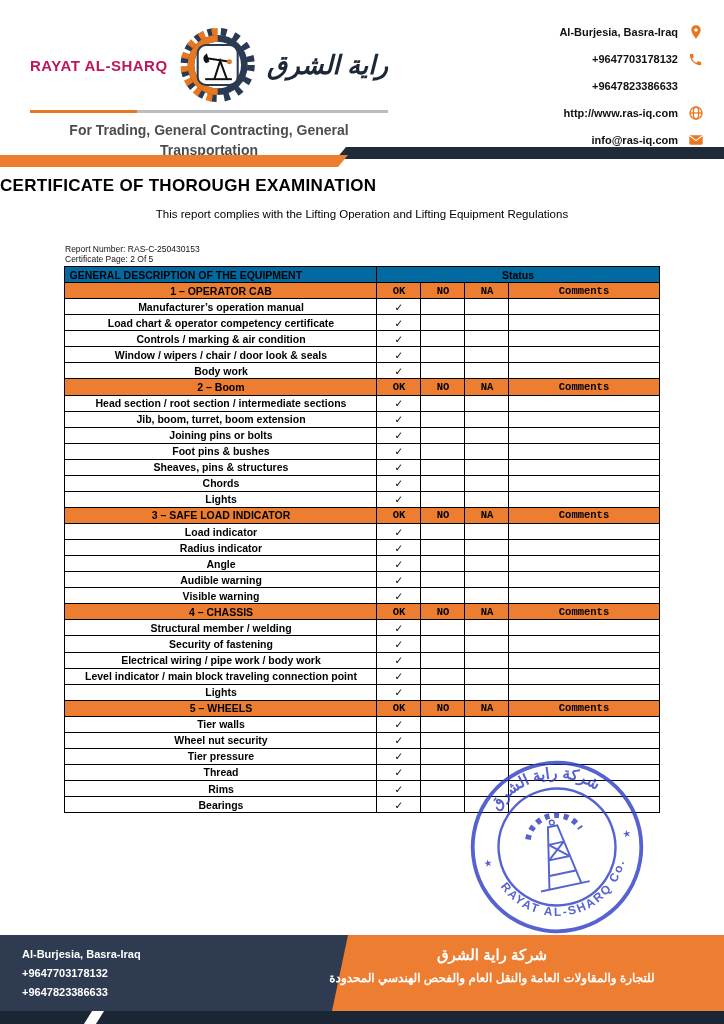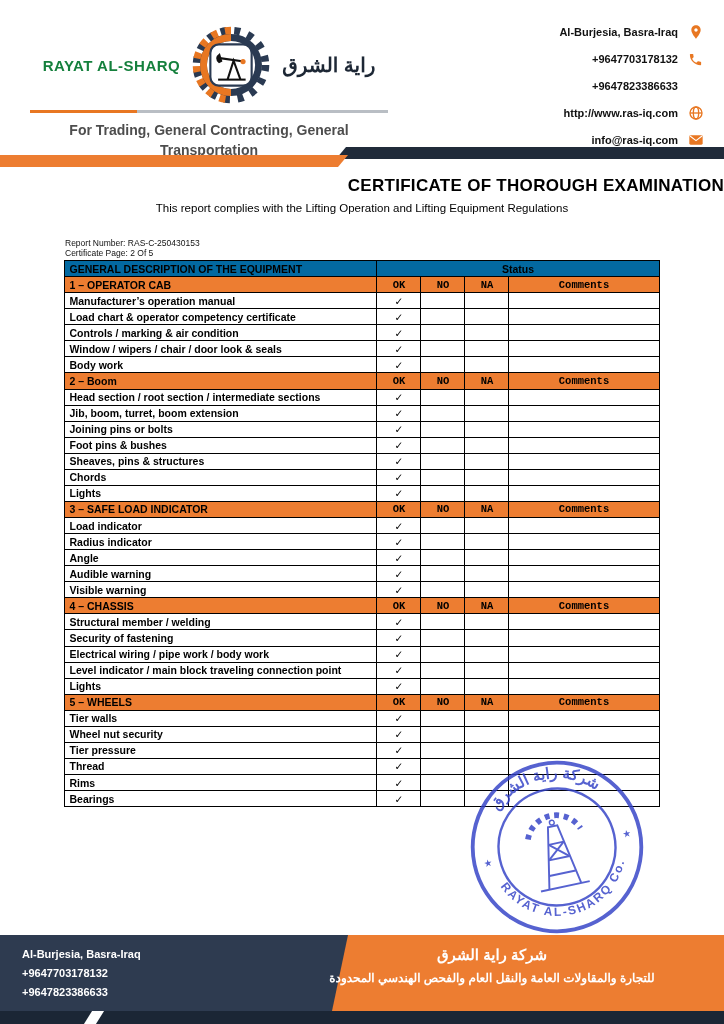--- a/index.html
+++ b/index.html
@@ -7,53 +7,53 @@
   html,body { background:#888; }
   body { font-family:"Liberation Sans", sans-serif; }
   .page {
     position:relative; width:724px; height:1024px; margin:0 auto;
     background:#ffffff; overflow:hidden; color:#000;
   }
 
   
   .logo-block { position:absolute; left:30px; top:22px; width:358px; }
   .logo-row { display:flex; align-items:center; justify-content:center; gap:8px; }
-  .logo-en { font-size:15px; font-weight:800; letter-spacing:.5px; color:#15803d; white-space:nowrap; }
-  .logo-ar { font-size:20px; font-weight:bold; color:#1d2735; white-space:nowrap; direction:rtl; }
+  .logo-en { font-size:15px; font-weight:800; letter-spacing:.5px; color:#be185d; white-space:nowrap; }
+  .logo-ar { font-size:26px; font-weight:bold; color:#1d2735; white-space:nowrap; direction:rtl;font-style:italic; }
   .logo-underline { height:3px; margin-top:2px;
     background:linear-gradient(to right,#E87722 0 30%,#b9bec4 30% 100%); }
   .tagline { margin-top:7px; text-align:center; font-weight:bold; color:#4d4d4d;
     font-size:14px; line-height:1.45; }
 
   .contact-block { position:absolute; right:20px; top:24px; width:250px; }
   .contact-row { display:flex; justify-content:flex-end; align-items:center; gap:9px;
     margin-bottom:11px; font-weight:bold; font-size:11px; color:#111; height:16px; }
   .contact-row .icon { width:17px; height:17px; display:inline-flex; align-items:center; justify-content:center; }
   .contact-row .icon-spacer { width:17px; height:17px; }
 
   .bar-navy { position:absolute; top:147px; left:336px; right:0; height:12px;
     background:#202B3A; clip-path:polygon(10px 0,100% 0,100% 100%,0 100%); }
   .bar-orange { position:absolute; top:155px; left:0; width:348px; height:12px;
     background:#ED7D31; clip-path:polygon(0 0,100% 0,calc(100% - 10px) 100%,0 100%); }
 
   
   main { position:absolute; top:176px; left:0; width:100%; }
-  h1 { text-align:right; font-size:17px; font-weight:800; letter-spacing:.3px; margin-bottom:6px; }
+  h1 { text-align:left; font-size:17px; font-weight:800; letter-spacing:.3px; margin-bottom:12px; }
   .subtitle { text-align:center; font-size:11.5px; margin-bottom:24px; }
 
   .report-line { width:594px; margin:0 auto 2px; display:flex; justify-content:space-between;
     font-size:8.5px; color:#111;flex-direction:column; }
 
   table.equip { width:594px; margin:0 auto; border-collapse:collapse; table-layout:fixed; }
   table.equip th, table.equip td { border:1px solid #000; font-size:10.5px;
     padding:1.5px 4px; height:15px; line-height:1.15; vertical-align:middle; }
   table.equip thead th { font-weight:bold; background:#0369a1; }
   th.desc-h { text-align:left; }
   th.status-h { }
-  td.desc { text-align:left; font-weight:bold; }
+  td.desc { text-align:center; font-weight:bold; }
   tr.section-row td { background:#ED7D31; font-weight:bold; }
   tr.section-row td.center { text-align:center;font-family:Liberation Mono, monospace; }
   td.center { text-align:center; }
   td.mark { font-weight:normal; font-size:11px; }
 
   
   .stamp { position:absolute; left:466px; top:756px; width:182px; height:182px; }
 
   
   .footer-orange { position:absolute; left:0; top:935px; width:100%; height:76px; background:#ED7D31; }

